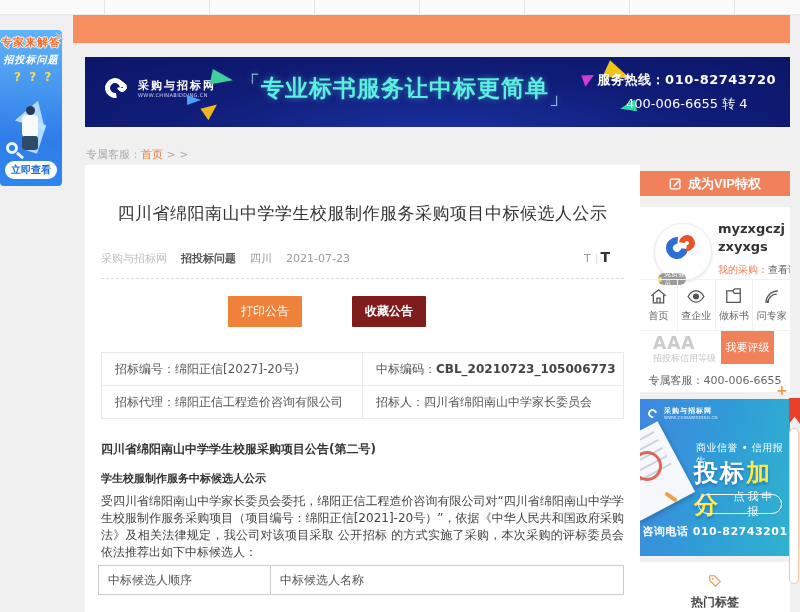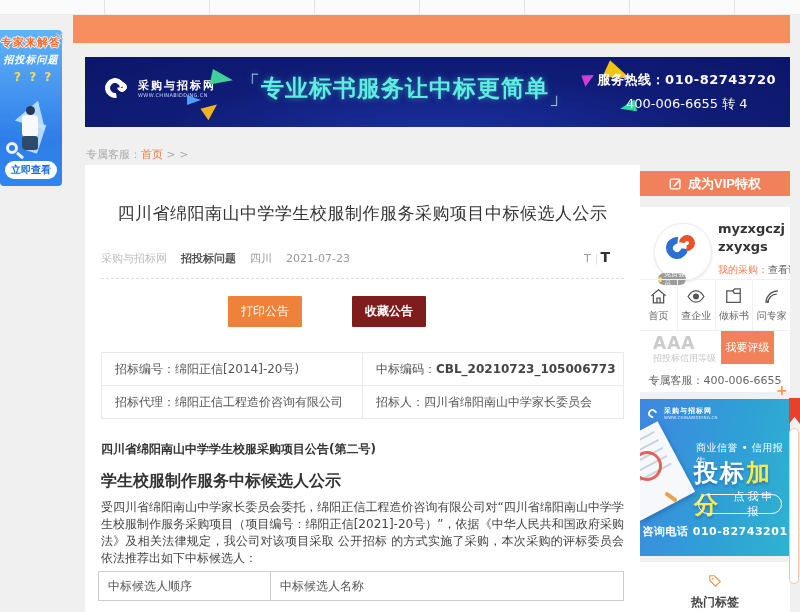--- a/index.html
+++ b/index.html
@@ -76,21 +76,21 @@
   .dash-hr{border:none;border-bottom:1px dashed #ddd;margin-top:12px;}
   .btn-row{margin-top:17px;margin-left:127px;display:flex;gap:50px;}
   .btn{border:none;color:#fff;font-size:12px;padding:7px 13px;cursor:pointer;border-radius:1px;}
   .btn-print{background:#f0813a;}
   .btn-fav{background:#7f1d1d;font-weight:bold;}
   .info-table{margin-top:25px;width:523px;border-collapse:collapse;font-size:12px;color:#555;}
   .info-table td{border:1px solid #e9e9e9;height:33px;padding-left:13px;}
   .info-table td.c1{width:50%;}
   .info-table .val-bold{font-weight:bold;color:#444;}
   .doc-b{margin-top:22px;font-size:12px;font-weight:bold;color:#333;}
-  .doc-b2{margin-top:13px;font-size:16px;font-weight:bold;color:#333;}
+  .doc-b2{margin-top:13px;font-size:11px;font-weight:bold;color:#333;}
   .doc-p{margin-top:7px;font-size:12px;color:#444;line-height:17px;text-align:justify;}
   .cand-table{margin-top:4px;width:526px;margin-left:-3px;border-collapse:collapse;font-size:12px;color:#555;}
   .cand-table th,.cand-table td{border:1px solid #ccc;height:29px;padding-left:9px;text-align:left;font-weight:normal;}
   .cand-table .c1{width:172px;}
   
   .vip-btn{position:absolute;left:640px;top:171px;width:150px;height:25px;background:#f0815a;border:none;
     color:#fff;font-size:13px;font-weight:bold;display:flex;align-items:center;justify-content:center;gap:6px;cursor:pointer;}
   .vip-btn svg{display:block;}
   .profile-card{position:absolute;left:640px;top:207px;width:150px;height:185px;background:#fff;}
   .avatar{position:absolute;left:14px;top:16px;width:58px;height:58px;border-radius:50%;background:#fff;
@@ -214,21 +214,21 @@
   <hr class="dash-hr">
 
   <div class="btn-row">
     <button class="btn btn-print">打印公告</button>
     <button class="btn btn-fav">收藏公告</button>
   </div>
 
   <table class="info-table">
     <tbody>
         <tr>
-      <td class="c1"><span>招标编号：</span><span>绵阳正信[2014]-20号)</span></td>
+      <td class="c1"><span>招标编号：</span><span>绵阳正信[2027]-20号)</span></td>
       <td><span>中标编码：</span><span class="val-bold">CBL_20210723_105006773</span></td>
     </tr>
     <tr>
       <td class="c1"><span>招标代理：</span><span>绵阳正信工程造价咨询有限公司</span></td>
       <td><span>招标人：</span><span>四川省绵阳南山中学家长委员会</span></td>
     </tr>
   </tbody>
     </table>
 
   <p class="doc-b">四川省绵阳南山中学学生校服采购项目公告(第二号)</p>

